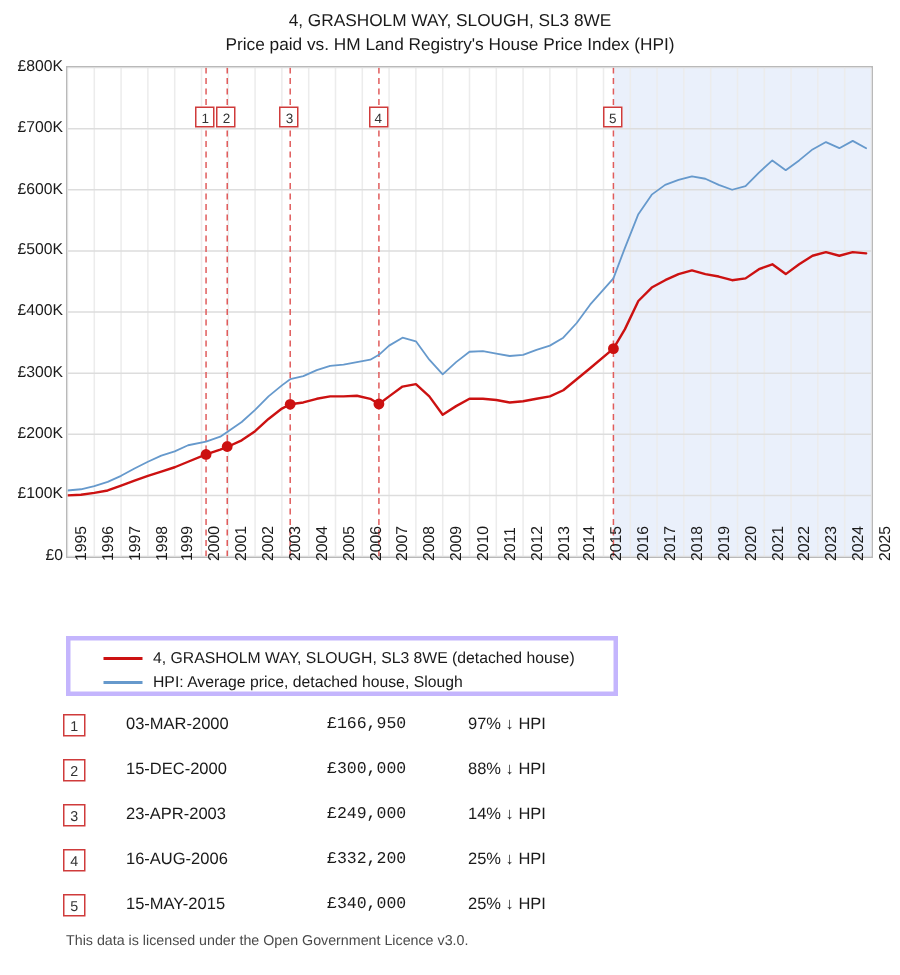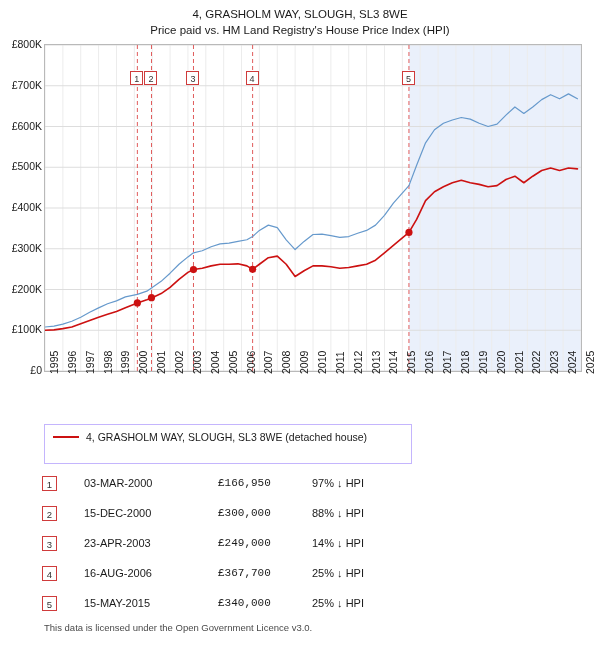--- a/index.html
+++ b/index.html
@@ -80,24 +80,24 @@
     text-align: center;
     box-sizing: border-box;
   }
   
   .legend {
     position: absolute;
     left: 44px;
     top: 424px;
     width: 368px;
     height: 40px;
-    border: 1px solid #c4b5fd;
+    border: 3px solid #c4b5fd;
     box-sizing: border-box;
     background: #ffffff;
-    padding: 5px 8px;
+    padding: 5px 22px;
   }
   .legend-row {
     display: flex;
     align-items: center;
     height: 14px;
     margin-bottom: 2px;
   }
   .legend-swatch {
     width: 26px;
     height: 0;
@@ -288,20 +288,24 @@
         <div class="marker-box" style="left: 201.611px; top: 27px;">4</div>
         <div class="marker-box" style="left: 357.944px; top: 27px;">5</div>
       </div>
   </div>
 
   <div class="legend">
     <div class="legend-row">
       <span class="legend-swatch" id="sw0" style="border-top-color: rgb(204, 17, 17);"></span>
       <span class="legend-text">4, GRASHOLM WAY, SLOUGH, SL3 8WE (detached house)</span>
     </div>
+    <div class="legend-row">
+      <span class="legend-swatch" id="sw1" style="border-top-color: rgb(102, 153, 204);"></span>
+      <span class="legend-text">HPI: Average price, detached house, Slough</span>
+    </div>
   </div>
 
   <div class="table" id="tx-table">
       <div class="trow">
         <div class="tnum">1</div>
         <div class="tdate">03-MAR-2000</div>
         <div class="tprice">£166,950</div>
         <div class="tdiff">97% ↓ HPI</div>
       </div>
       <div class="trow">
@@ -312,21 +316,21 @@
       </div>
       <div class="trow">
         <div class="tnum">3</div>
         <div class="tdate">23-APR-2003</div>
         <div class="tprice">£249,000</div>
         <div class="tdiff">14% ↓ HPI</div>
       </div>
       <div class="trow">
         <div class="tnum">4</div>
         <div class="tdate">16-AUG-2006</div>
-        <div class="tprice">£367,700</div>
+        <div class="tprice">£332,200</div>
         <div class="tdiff">25% ↓ HPI</div>
       </div>
       <div class="trow">
         <div class="tnum">5</div>
         <div class="tdate">15-MAY-2015</div>
         <div class="tprice">£340,000</div>
         <div class="tdiff">25% ↓ HPI</div>
       </div>
     </div>
 

